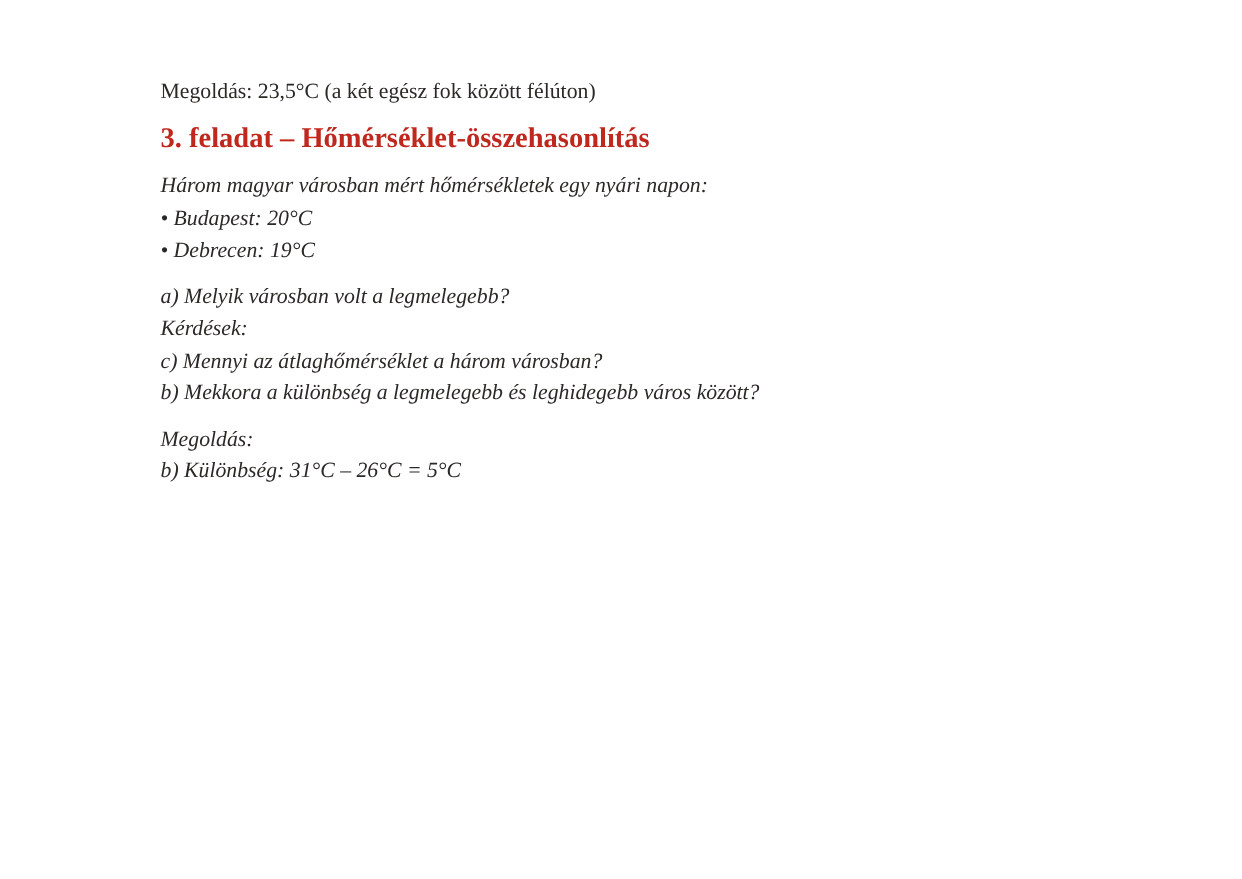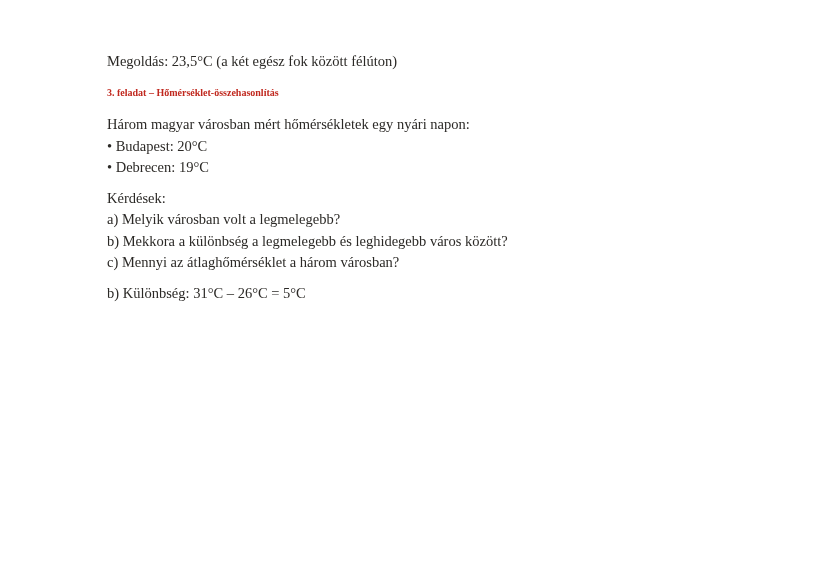--- a/index.html
+++ b/index.html
@@ -18,47 +18,49 @@
     font-family: "Liberation Serif", "DejaVu Serif", serif;
     font-size: 14.5px;
     line-height: 21.5px;
     color: #2b2926;
   }
   .para {
     margin: 0 0 9px 0;
   }
   .line {
     margin: 0;
+    font-style: italic;
   }
   .heading {
     margin: 5px 0 11px 0;
-    font-size: 10px;
+    font-size: 19px;
     font-weight: bold;
     color: #c0281e;
   }
 </style>
 </head>
 <body>
 
 <div class="page">
 
   <p class="para">Megoldás: 23,5°C (a két egész fok között félúton)</p>
 
   <h3 class="heading">3. feladat – Hőmérséklet-összehasonlítás</h3>
 
   <div class="para">
     <p class="line">Három magyar városban mért hőmérsékletek egy nyári napon:</p>
     <p class="line">• Budapest: 20°C</p>
     <p class="line">• Debrecen: 19°C</p>
   </div>
 
   <div class="para">
+    <p class="line">a) Melyik városban volt a legmelegebb?</p>
     <p class="line">Kérdések:</p>
-    <p class="line">a) Melyik városban volt a legmelegebb?</p>
+    <p class="line">c) Mennyi az átlaghőmérséklet a három városban?</p>
     <p class="line">b) Mekkora a különbség a legmelegebb és leghidegebb város között?</p>
-    <p class="line">c) Mennyi az átlaghőmérséklet a három városban?</p>
   </div>
 
   <div class="para">
+    <p class="line">Megoldás:</p>
     <p class="line">b) Különbség: 31°C – 26°C = 5°C</p>
   </div>
 
 </div>
 
 </body></html>

